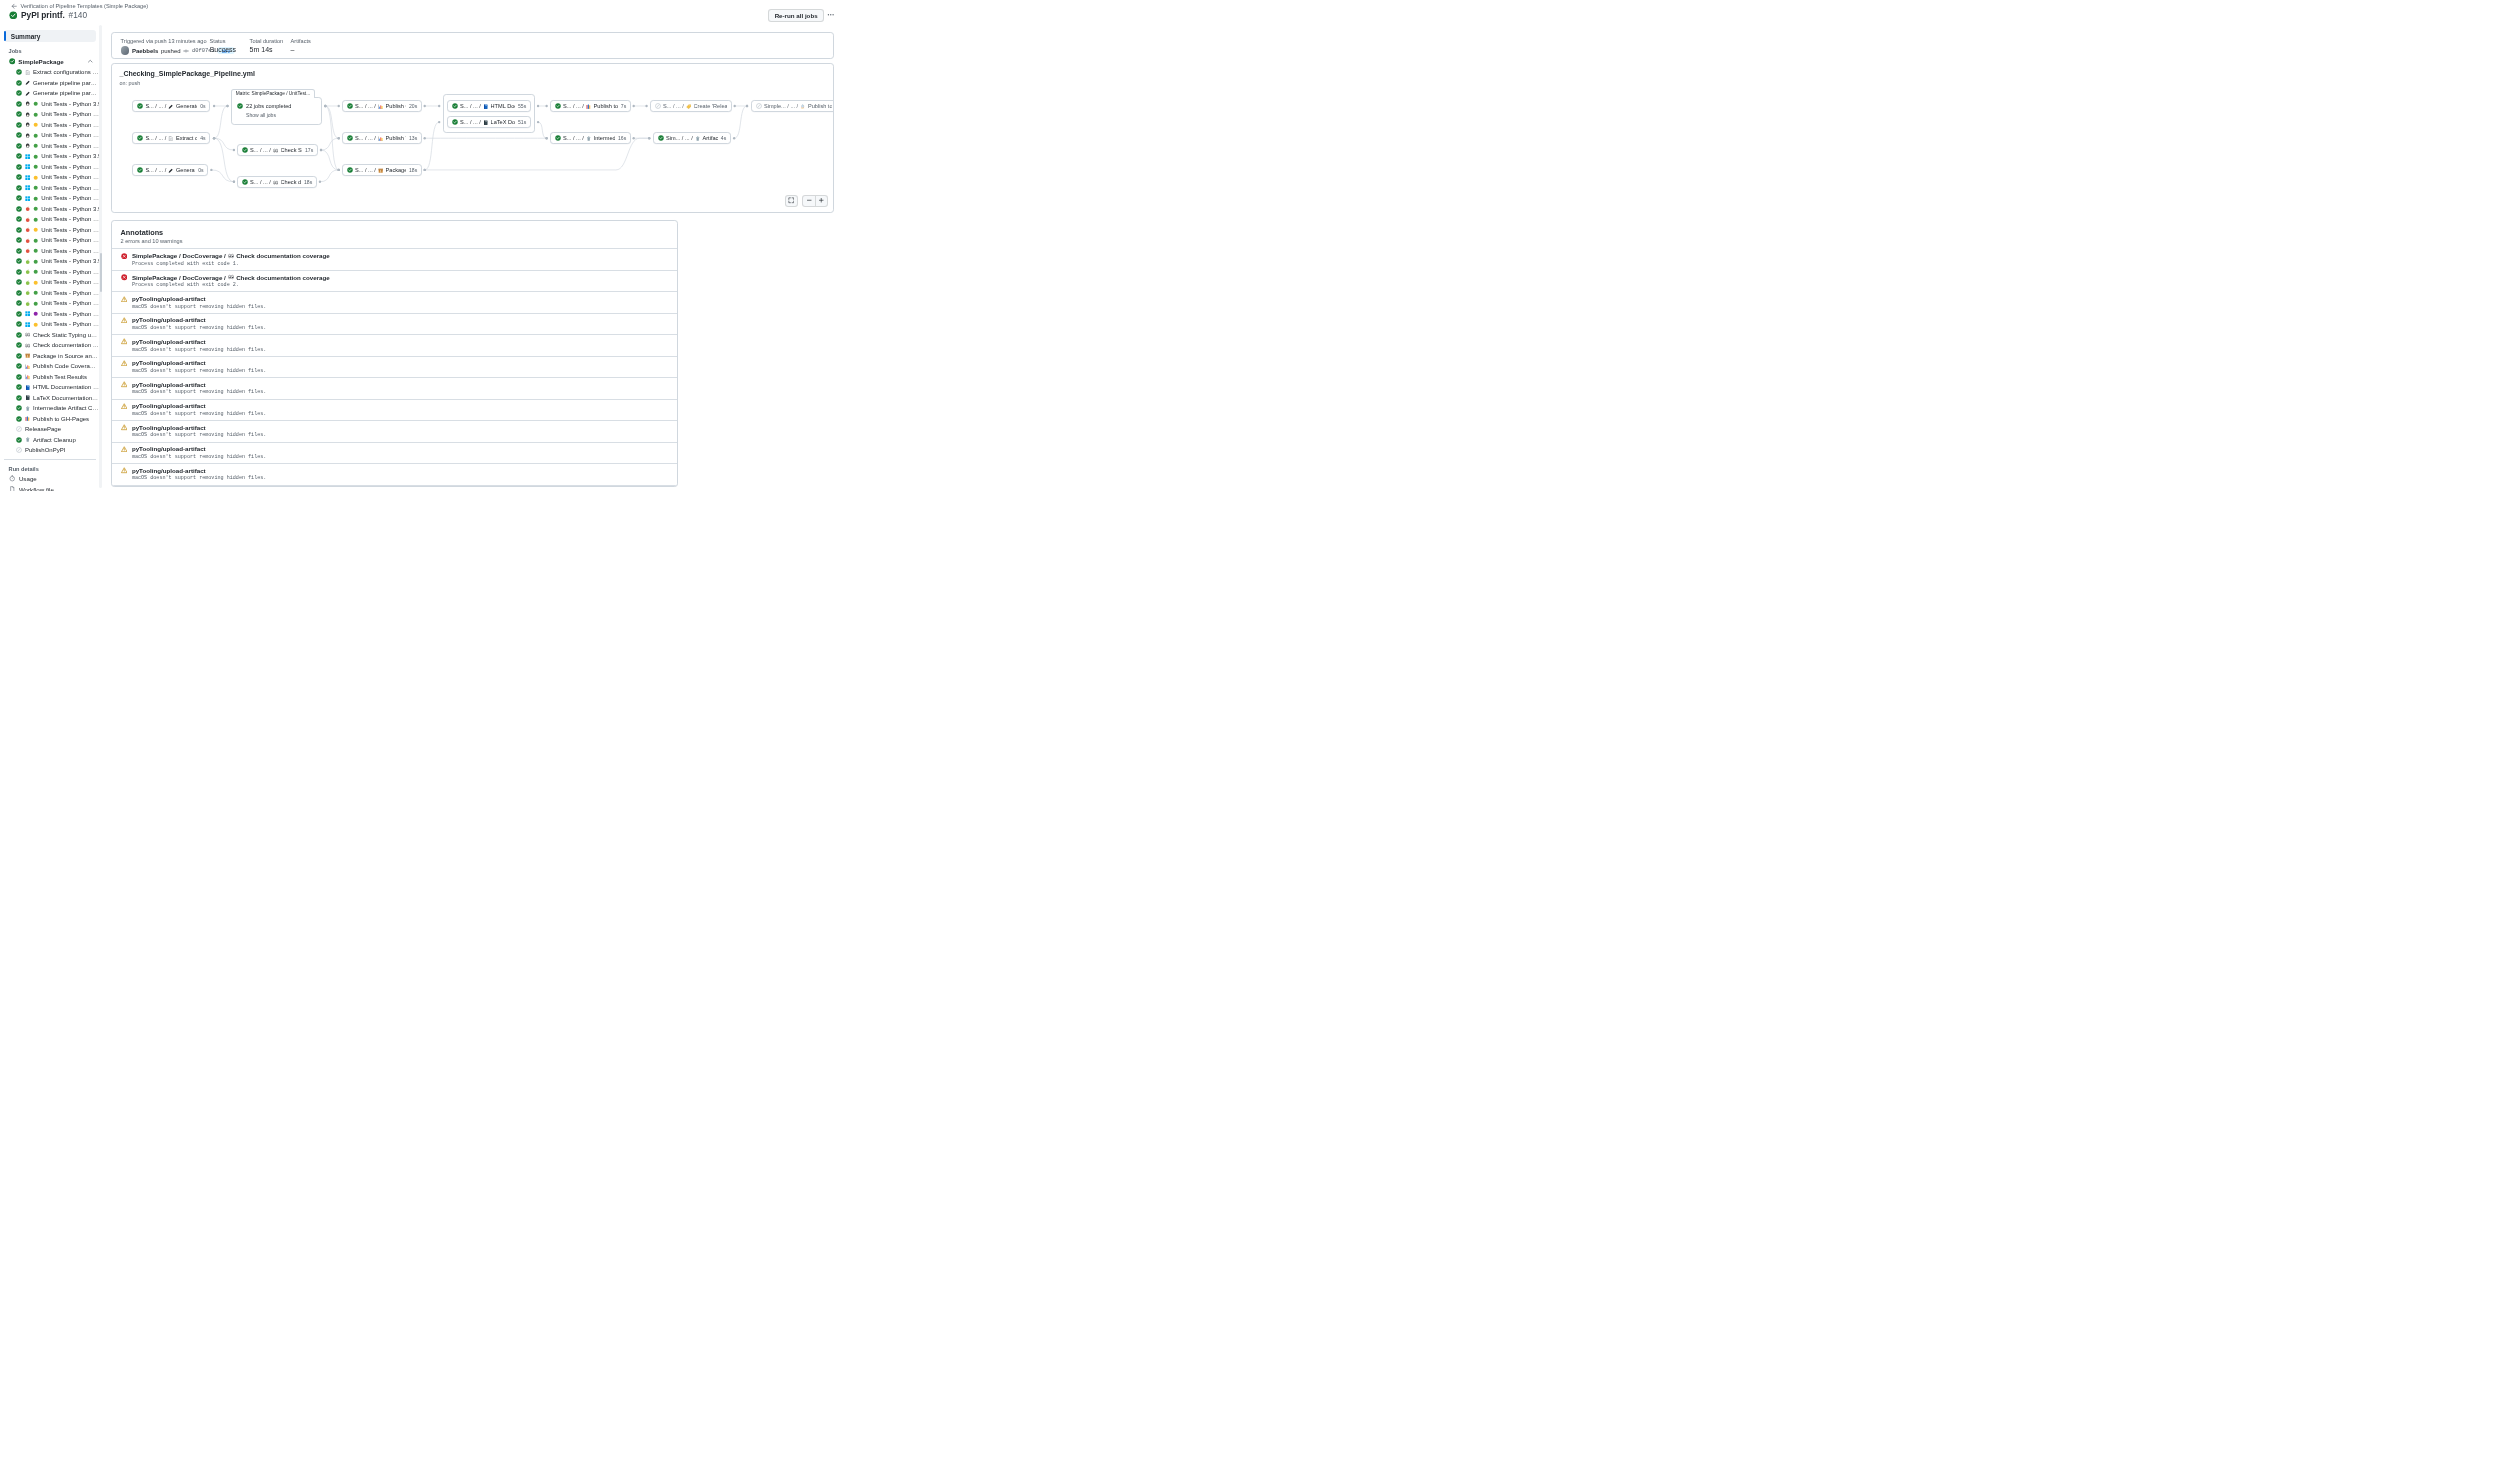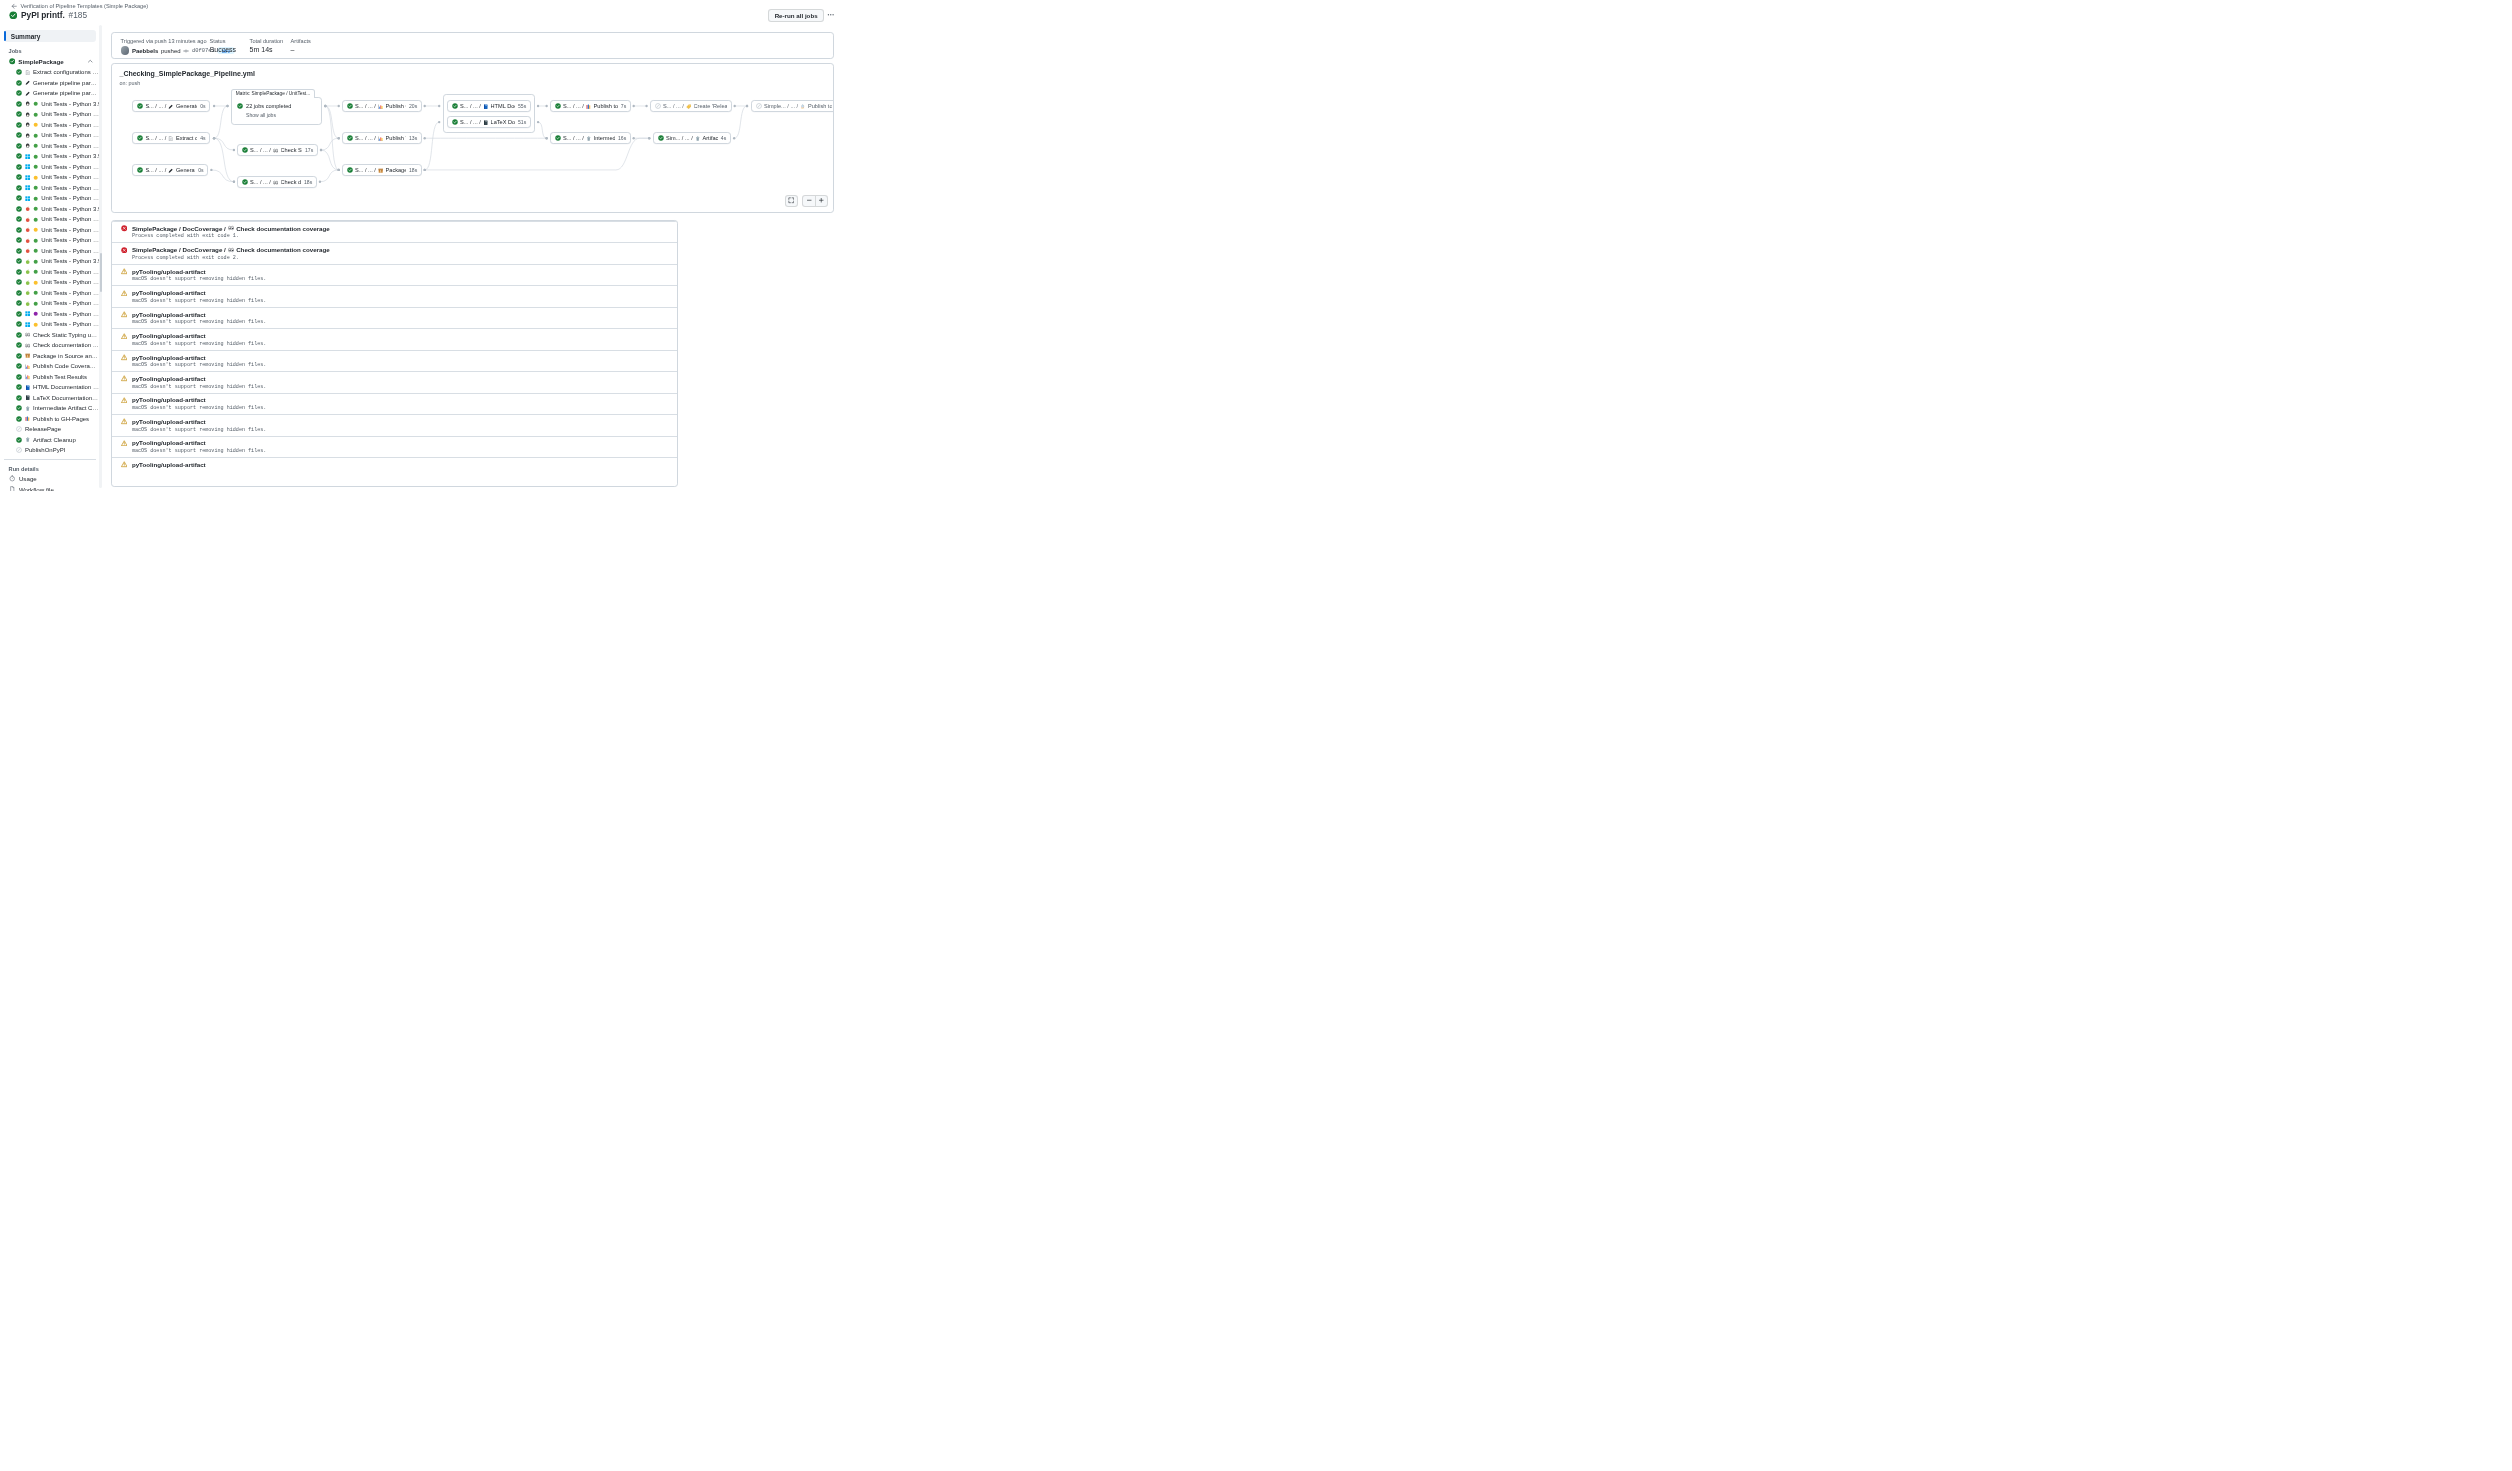--- a/index.html
+++ b/index.html
@@ -106,21 +106,21 @@
 </div>
 
 <div class="title-row">
   <span class="ico s16">
       <svg viewBox="0 0 16 16">
         <circle cx="8" cy="8" r="7.3" fill="#1a7f37"></circle>
         <path d="M4.8 8.2l2.2 2.2 4.2-4.6" stroke="#fff" stroke-width="1.7" fill="none" stroke-linecap="round" stroke-linejoin="round"></path>
       </svg>
     </span>
   <span class="title">PyPI printf.</span>
-  <span class="run-number">#185</span>
+  <span class="run-number">#140</span>
 </div>
 
 <button class="rer rerun-btn">Re-run all jobs</button>
 <button class="kebab-btn">
   <span class="ico s14">
       <svg viewBox="0 0 16 16">
         <circle cx="3" cy="8" r="1.4" fill="#57606a"></circle>
         <circle cx="8" cy="8" r="1.4" fill="#57606a"></circle>
         <circle cx="13" cy="8" r="1.4" fill="#57606a"></circle>
       </svg>
@@ -1275,20 +1275,24 @@
               <svg viewBox="0 0 16 16">
                 <path d="M3.5 8h9M8 3.5v9" stroke="#24292f" stroke-width="1.6" stroke-linecap="round"></path>
               </svg>
             </span>
         </button>
       </div>
     </div>
   </section>
 
   <section class="card annotations">
+    <div class="ann-header">
+      <div class="ann-title">Annotations</div>
+      <div class="ann-sub muted">2 errors and 10 warnings</div>
+    </div>
     <div>
         <div class="ann-row">
           <div class="trow">
             <span class="ico" style="width:6.5px;height:6.5px">
               <svg viewBox="0 0 16 16">
                 <circle cx="8" cy="8" r="7.3" fill="#cf222e"></circle>
                 <path d="M5.5 5.5l5 5M10.5 5.5l-5 5" stroke="#fff" stroke-width="1.6" stroke-linecap="round"></path>
               </svg>
             </span>
             <span class="ttl">

